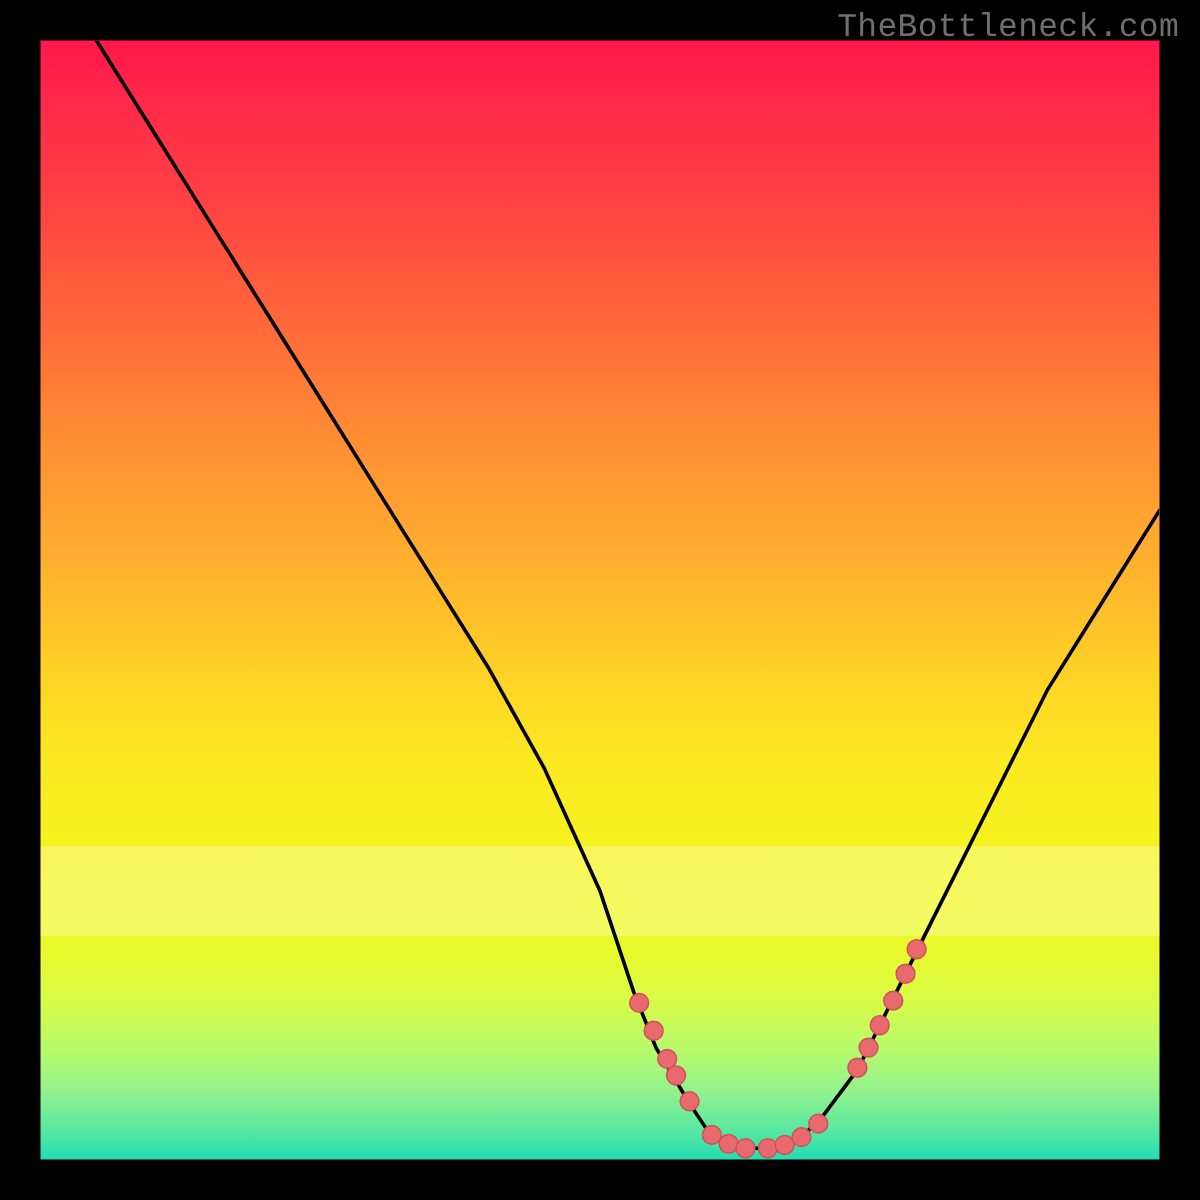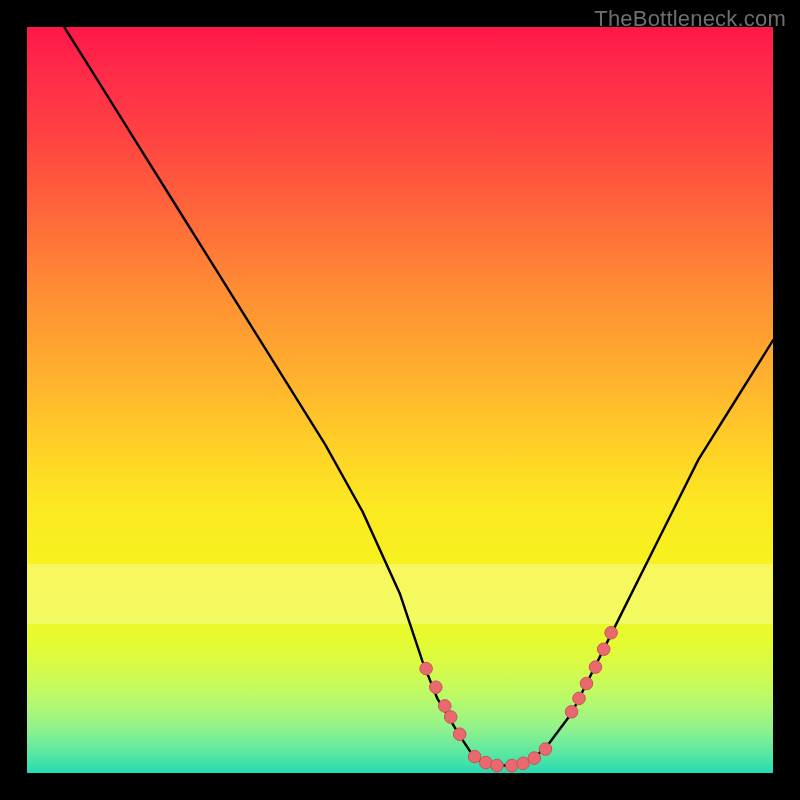--- a/index.html
+++ b/index.html
@@ -21,20 +21,21 @@
   }
   .watermark {
     position: absolute;
     top: 6px;
     right: 14px;
     color: #6f6f6f;
     font-size: 22px;
     font-weight: 400;
     letter-spacing: 0.2px;
     z-index: 10;
+    font-family: Liberation Mono, monospace;
   }
   .plot {
     position: absolute;
     left: 27px;
     top: 27px;
     width: 746px;
     height: 746px;
     
     background: linear-gradient(
       to bottom,

